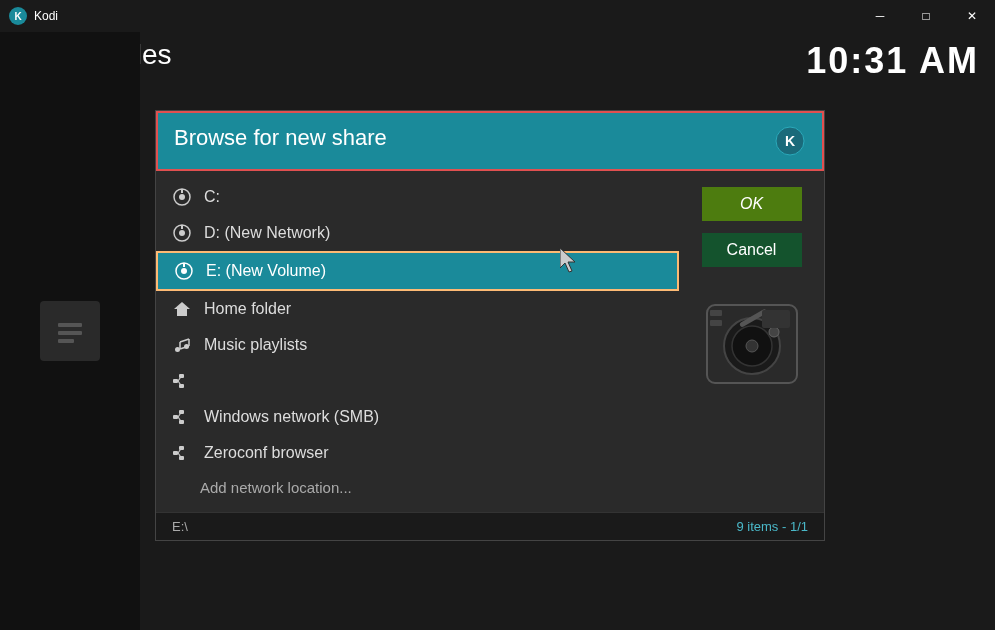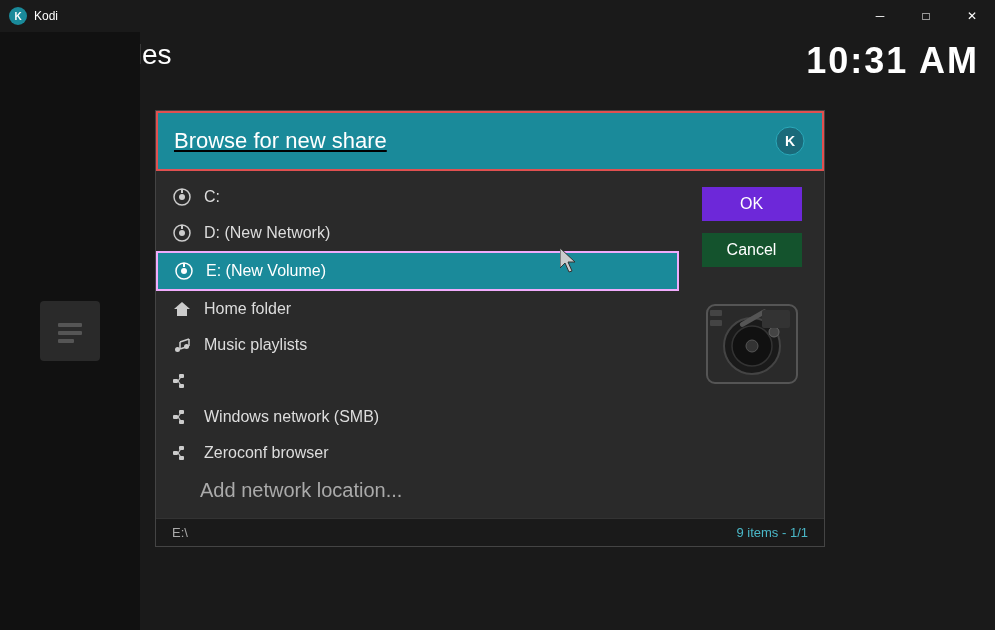--- a/index.html
+++ b/index.html
@@ -89,25 +89,24 @@
       width: 670px;
       background: #2a2a2a;
       border: 1px solid #444;
     }
 
     
     .dialog-header {
       background: #1a8a9a;
       border: 2px solid #e05050;
       display: flex;
-      align-items: center;
+      align-items: flex-start;
       justify-content: space-between;
       padding: 12px 16px;
       position: relative;
-      text-decoration: underline;
     }
     .dialog-title {
       color: #fff;
       font-size: 22px;
       font-weight: 400;
     }
     .dialog-kodi-icon {
       width: 32px;
       height: 32px;
     }
@@ -128,26 +127,26 @@
       align-items: center;
       padding: 8px 16px;
       gap: 12px;
       cursor: pointer;
       color: #ddd;
       font-size: 16px;
     }
     .list-item.selected {
       background: #1a8a9a;
       color: #fff;
-      border: 2px solid #f0abfc;
+      border: 2px solid #fdba74;
     }
     .list-item.add-link {
       color: #aaa;
       padding-left: 44px;
-      font-size: 20px;
+      font-size: 15px;
     }
     .list-item-icon {
       width: 20px;
       height: 20px;
       flex-shrink: 0;
       display: flex;
       align-items: center;
       justify-content: center;
     }
 
@@ -164,21 +163,22 @@
     .btn-ok, .btn-cancel {
       width: 100px;
       padding: 8px 0;
       text-align: center;
       font-size: 16px;
       cursor: pointer;
       border: none;
       color: #fff;
     }
     .btn-ok {
-      background: #6d28d9;
+      background: #4d7c0f;
+      font-style: italic;
     }
     .btn-cancel {
       background: #14532d;
     }
 
     .hdd-image {
       margin-top: 20px;
       width: 100px;
       height: 90px;
       display: flex;

